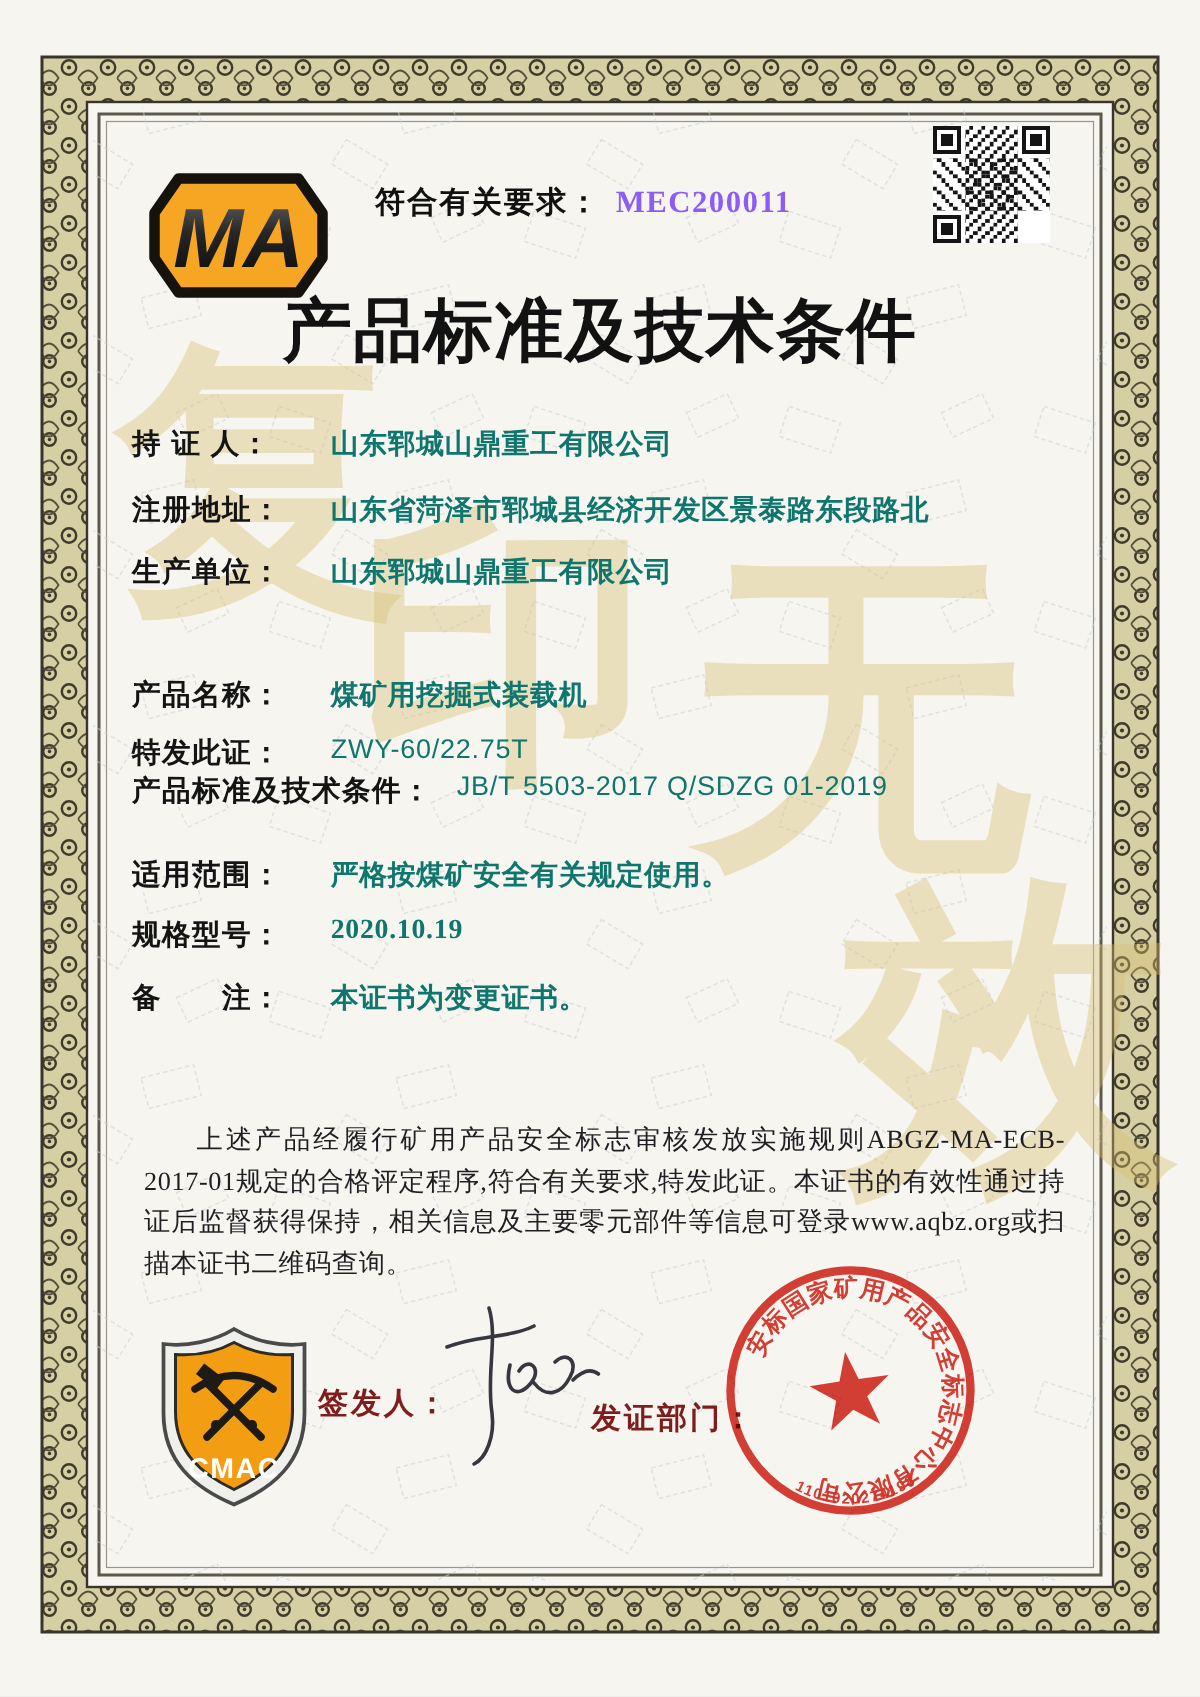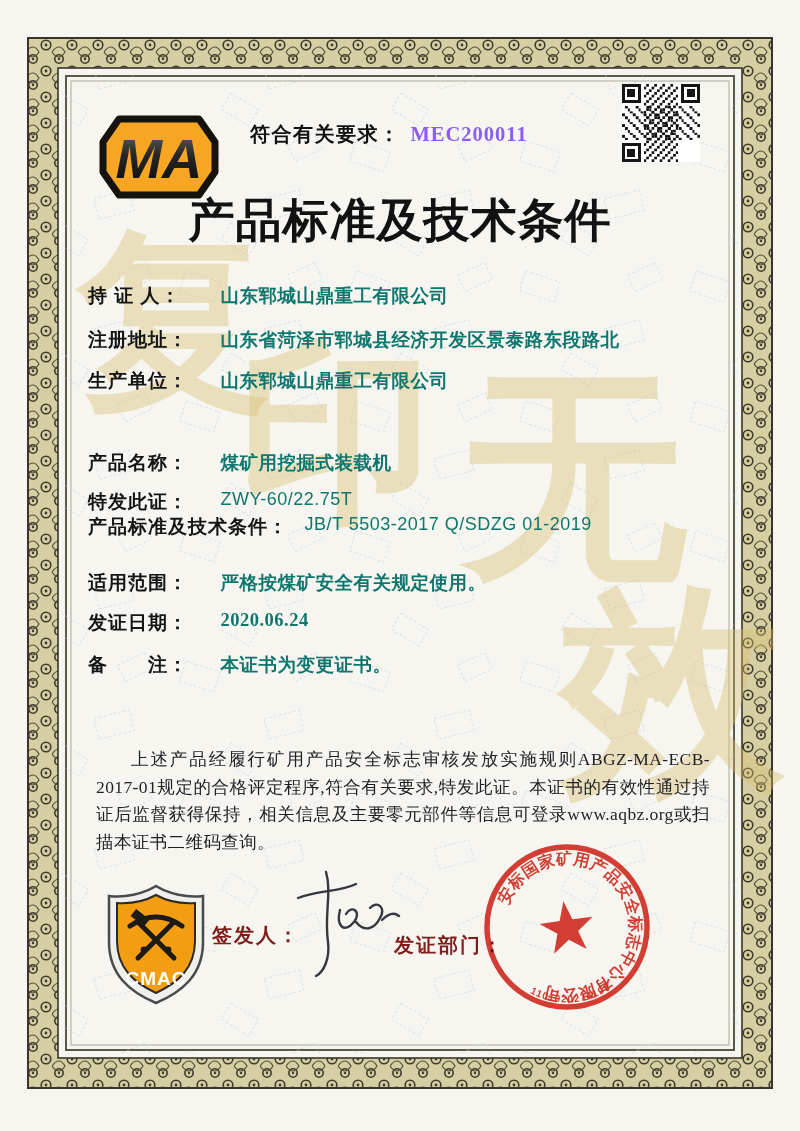--- a/index.html
+++ b/index.html
@@ -177,22 +177,22 @@
   </div>
   <div class="abs row" style="top:514px">
     <span class="lbl auto">产品标准及技术条件：</span>
     <span class="val sansnum">JB/T 5503-2017 Q/SDZG 01-2019</span>
   </div>
   <div class="abs row" style="top:570px">
     <span class="lbl">适用范围：</span>
     <span class="val">严格按煤矿安全有关规定使用。</span>
   </div>
   <div class="abs row" style="top:610px">
-    <span class="lbl">发证日期：</span>
-    <span class="val">2020.06.24</span>
+    <span class="lbl">规格型号：</span>
+    <span class="val">2020.10.19</span>
   </div>
   <div class="abs row" style="top:652px">
     <span class="lbl">备　　注：</span>
     <span class="val">本证书为变更证书。</span>
   </div>
 
   <p class="abs decl">上述产品经履行矿用产品安全标志审核发放实施规则ABGZ-MA-ECB-2017-01规定的合格评定程序,符合有关要求,特发此证。本证书的有效性通过持证后监督获得保持，相关信息及主要零元部件等信息可登录www.aqbz.org或扫描本证书二维码查询。</p>
 
   <svg class="abs cmac" width="100" height="122" viewBox="0 0 100 122">
     <path d="M50 2 C63 10 81 14 97 12 L97 58 C97 91 76 108 50 119 C24 108 3 91 3 58 L3 12 C19 14 37 10 50 2 Z" fill="#efefeb" stroke="#4a4a4a" stroke-width="2.5"></path>

